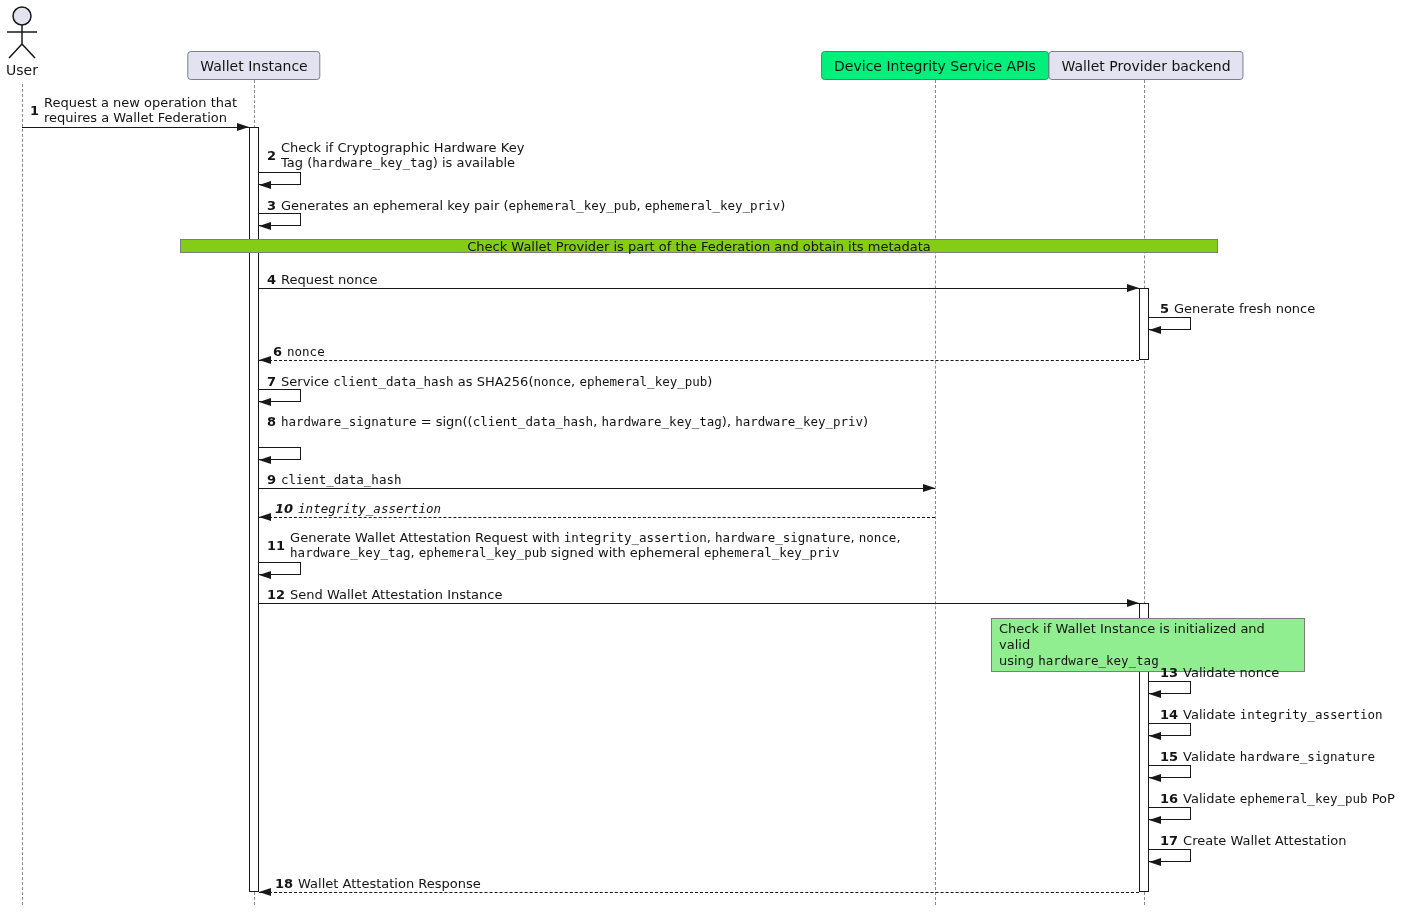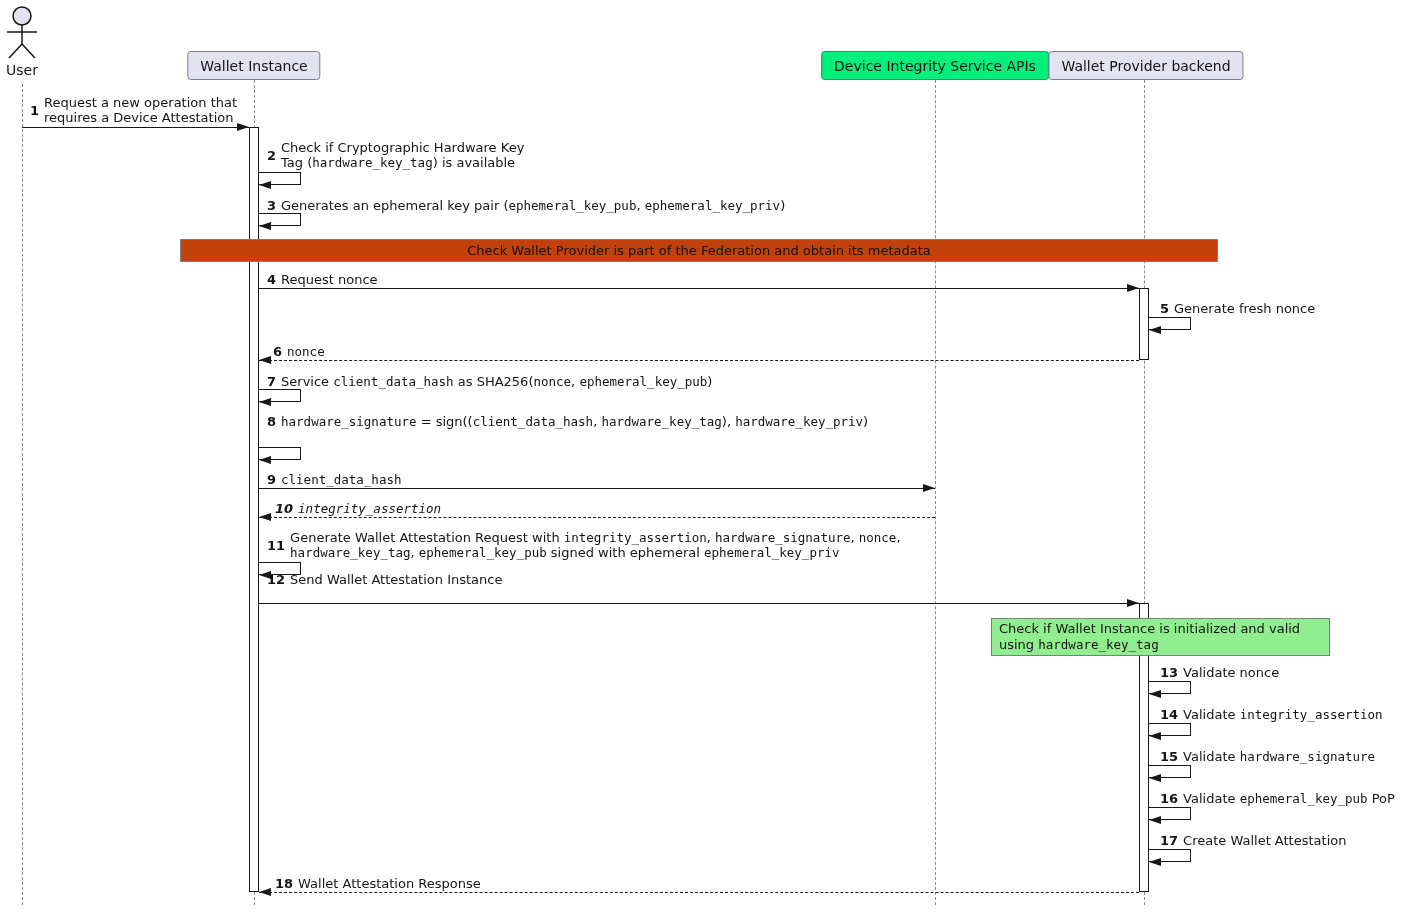--- a/index.html
+++ b/index.html
@@ -10,26 +10,26 @@
   }
   .lifeline{position:absolute;width:0;border-left:1px dashed #8a8a8a;z-index:1;}
   .participant{
     position:absolute;top:51px;height:29px;background:#E2E2F0;border:1px solid #7d7d8c;
     border-radius:3.5px;display:flex;align-items:center;justify-content:center;
     padding:0 12px;font-size:14px;transform:translateX(-50%);white-space:nowrap;z-index:4;
   }
   .participant.accent{background:#00F07B;border-color:#12a35c;}
   .bar{position:absolute;width:10px;background:#fff;border:1px solid #181818;z-index:3;}
   .banner{
-    position:absolute;left:180px;top:239px;width:1038px;height:23px;background:#c2410c;
+    position:absolute;left:180px;top:239px;width:1038px;height:14px;background:#84cc16;
     border:1px solid #7d7d7d;display:flex;align-items:center;justify-content:center;
     font-size:13px;z-index:4;
   }
   .note{
-    position:absolute;left:991px;top:618px;width:339px;background:#90EE90;
+    position:absolute;left:991px;top:618px;width:314px;background:#90EE90;
     border:1px solid #7d7d7d;padding:2px 7px;font-size:13px;line-height:16px;z-index:5;
   }
   .msg-label{
     position:absolute;display:flex;align-items:center;gap:5px;font-size:13px;
     line-height:15px;white-space:nowrap;z-index:6;
   }
   .msg-label .num{font-weight:bold;}
   .mono{font-family:"DejaVu Sans Mono",monospace;font-size:12.5px;}
   .line-h{position:absolute;height:0;border-top:1px solid #181818;z-index:2;}
   .line-h.dashed{border-top-style:dashed;}
@@ -74,21 +74,21 @@
         <div><span>Check if Wallet Instance is initialized and valid</span></div>
         <div><span>using </span><span class="mono">hardware_key_tag</span></div>
       </div>
     </div>
 
   <div id="messages">
       <div class="msg-label" style="left: 30px; top: 95px;">
         <span class="num">1</span>
         <div>
           <div><span>Request a new operation that</span></div>
-          <div><span>requires a Device Attestation</span></div>
+          <div><span>requires a Wallet Federation</span></div>
         </div>
       </div>
       <div class="line-h" style="left: 22px; width: 227px; top: 127px;"></div>
       <div class="head r" style="top: 123px; left: 237px;"></div>
       <div class="msg-label" style="left: 267px; top: 140px;">
         <span class="num">2</span>
         <div>
           <div><span>Check if Cryptographic Hardware Key</span></div>
           <div><span>Tag (</span><span class="mono">hardware_key_tag</span><span>) is available</span></div>
         </div>
@@ -161,21 +161,21 @@
       <div class="head l" style="top: 513px; left: 259px;"></div>
       <div class="msg-label" style="left: 267px; top: 530px;">
         <span class="num">11</span>
         <div>
           <div><span>Generate Wallet Attestation Request with </span><span class="mono">integrity_assertion</span><span>, </span><span class="mono">hardware_signature</span><span>, </span><span class="mono">nonce</span><span>,</span></div>
           <div><span class="mono">hardware_key_tag</span><span>, </span><span class="mono">ephemeral_key_pub</span><span> signed with ephemeral </span><span class="mono">ephemeral_key_priv</span></div>
         </div>
       </div>
       <div class="loop" style="left: 259px; top: 562px;"></div>
       <div class="head l" style="left: 259px; top: 571px;"></div>
-      <div class="msg-label" style="left: 267px; top: 572px; align-items: flex-end;">
+      <div class="msg-label" style="left: 267px; top: 587px; align-items: flex-end;">
         <span class="num">12</span>
         <div>
           <div><span>Send Wallet Attestation Instance</span></div>
         </div>
       </div>
       <div class="line-h" style="left: 259px; width: 880px; top: 603px;"></div>
       <div class="head r" style="top: 599px; left: 1127px;"></div>
       <div class="msg-label" style="left: 1160px; top: 665px;">
         <span class="num">13</span>
         <div>

